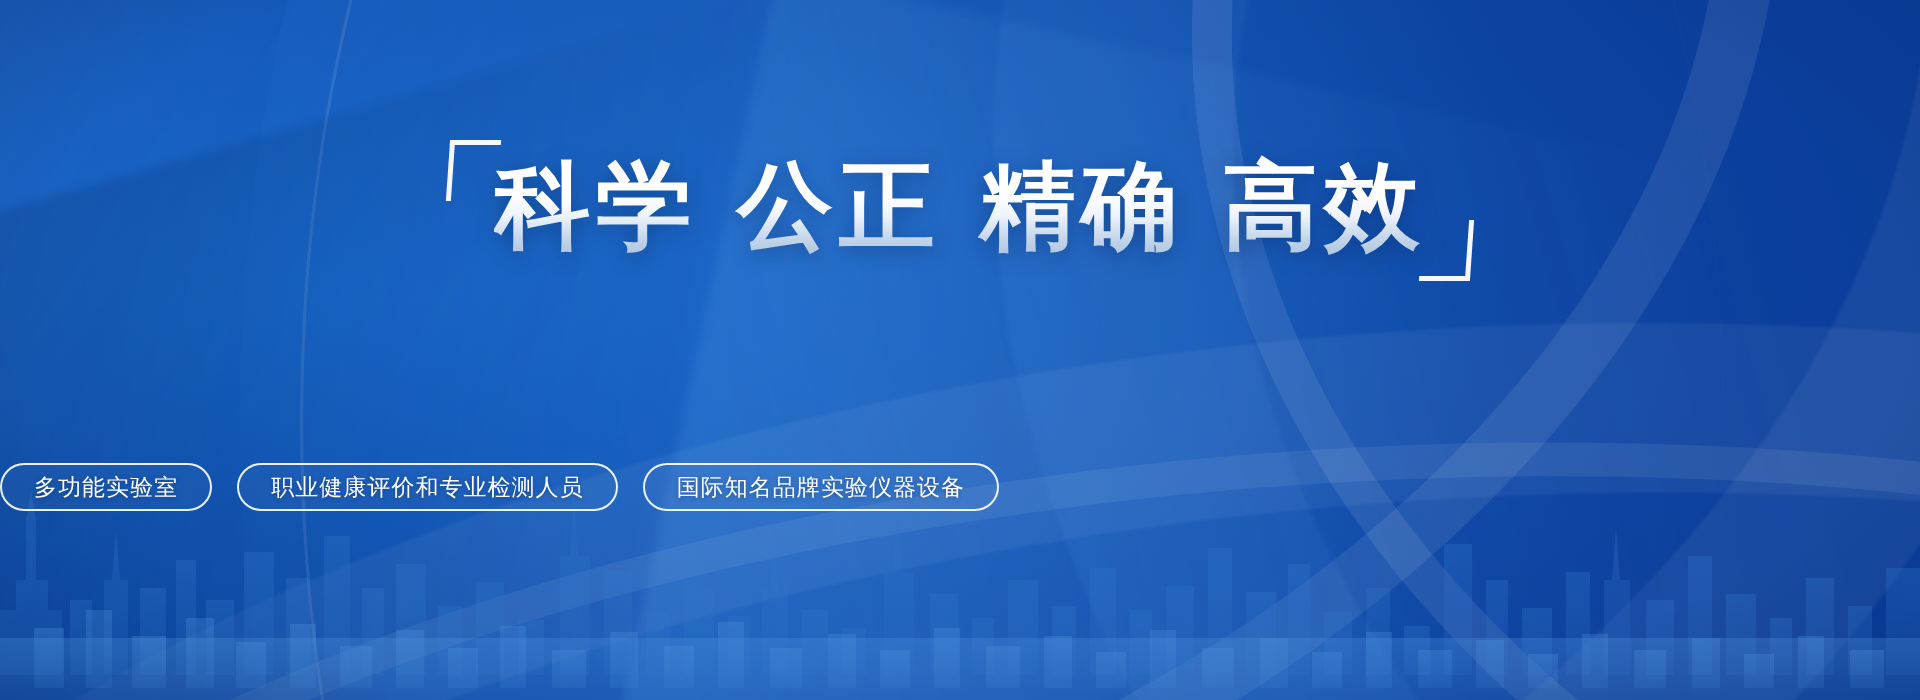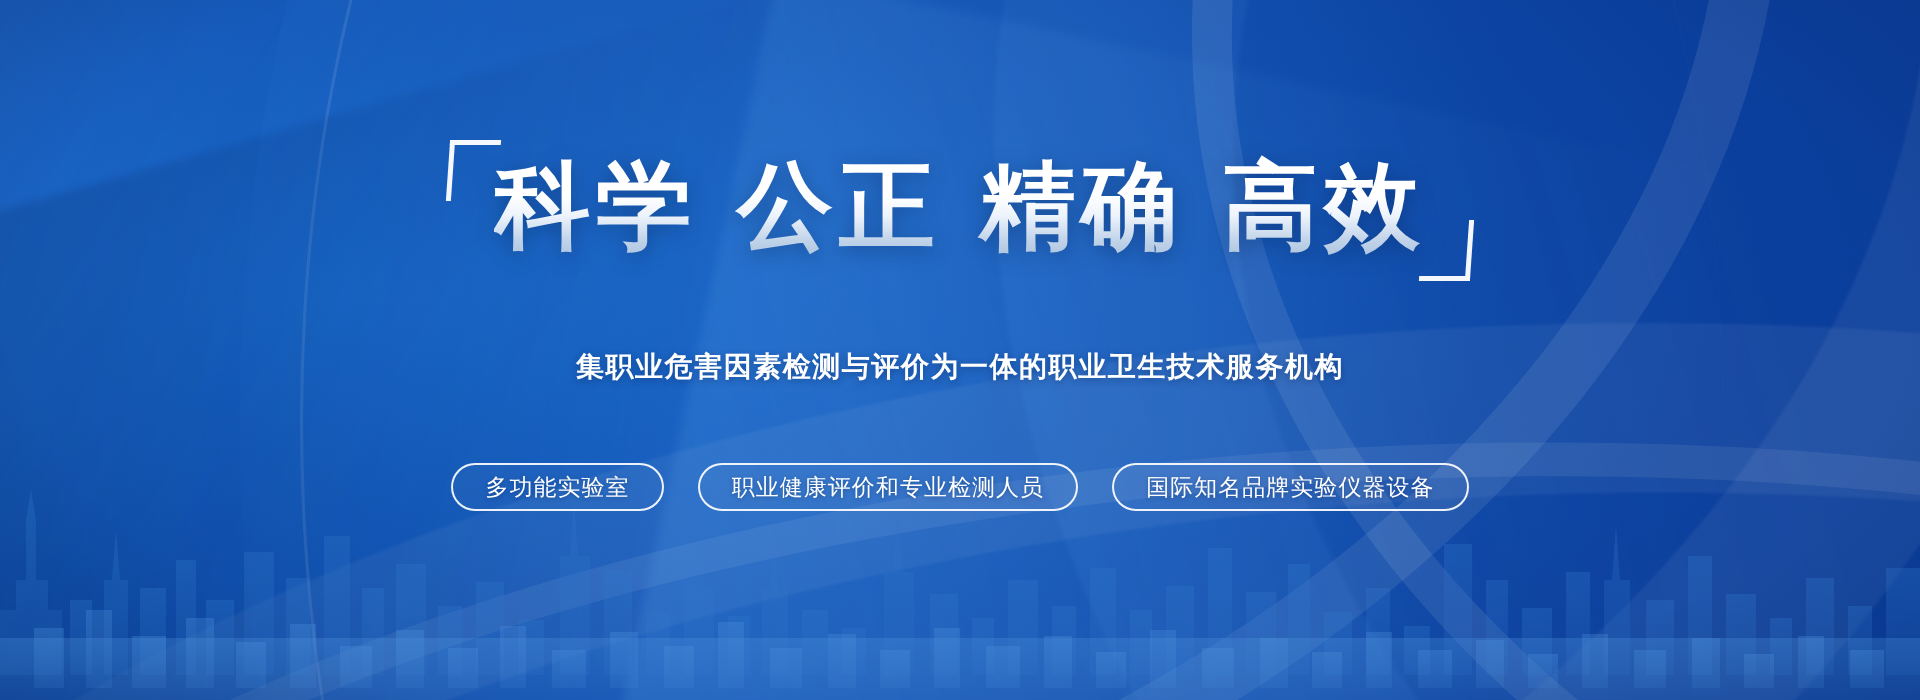--- a/index.html
+++ b/index.html
@@ -133,21 +133,21 @@
 
   .subtitle{
     position:absolute;left:0;right:0;top:348px;text-align:center;
     font-family:"DejaVu Sans","Liberation Sans",sans-serif;
     font-size:28px;font-weight:600;color:#ffffff;letter-spacing:.055em;
     text-shadow:0 2px 7px rgba(3,26,70,.38);
   }
 
   .pills{
     position:absolute;left:0;right:0;top:463px;
-    display:flex;justify-content:center;align-items:center;gap:34px;
+    display:flex;align-items:center;gap:25px;
   }
   .pill{
     display:inline-flex;align-items:center;justify-content:center;
     height:44px;padding:0 32px;
     border:2px solid rgba(255,255,255,.92);
     border-radius:24px;
     font-family:"DejaVu Sans","Liberation Sans",sans-serif;
     font-size:23px;font-weight:500;color:#ffffff;letter-spacing:.045em;
     white-space:nowrap;
     background:rgba(255,255,255,.035);
@@ -283,21 +283,20 @@
   <div class="content">
 
     <div class="headline-wrap">
       <div class="headline-box">
         <span class="bracket bracket-open"></span>
         <div class="headline">科学 公正 精确 高效</div>
         <span class="bracket bracket-close"></span>
       </div>
     </div>
 
-    <div class="subtitle">集职业危害因素检测与评价为一体的职业卫生技术服务机构</div>
 
     <div class="pills">
       <div class="pill">多功能实验室</div>
       <div class="pill">职业健康评价和专业检测人员</div>
       <div class="pill">国际知名品牌实验仪器设备</div>
     </div>
 
   </div>
 </div>
 

